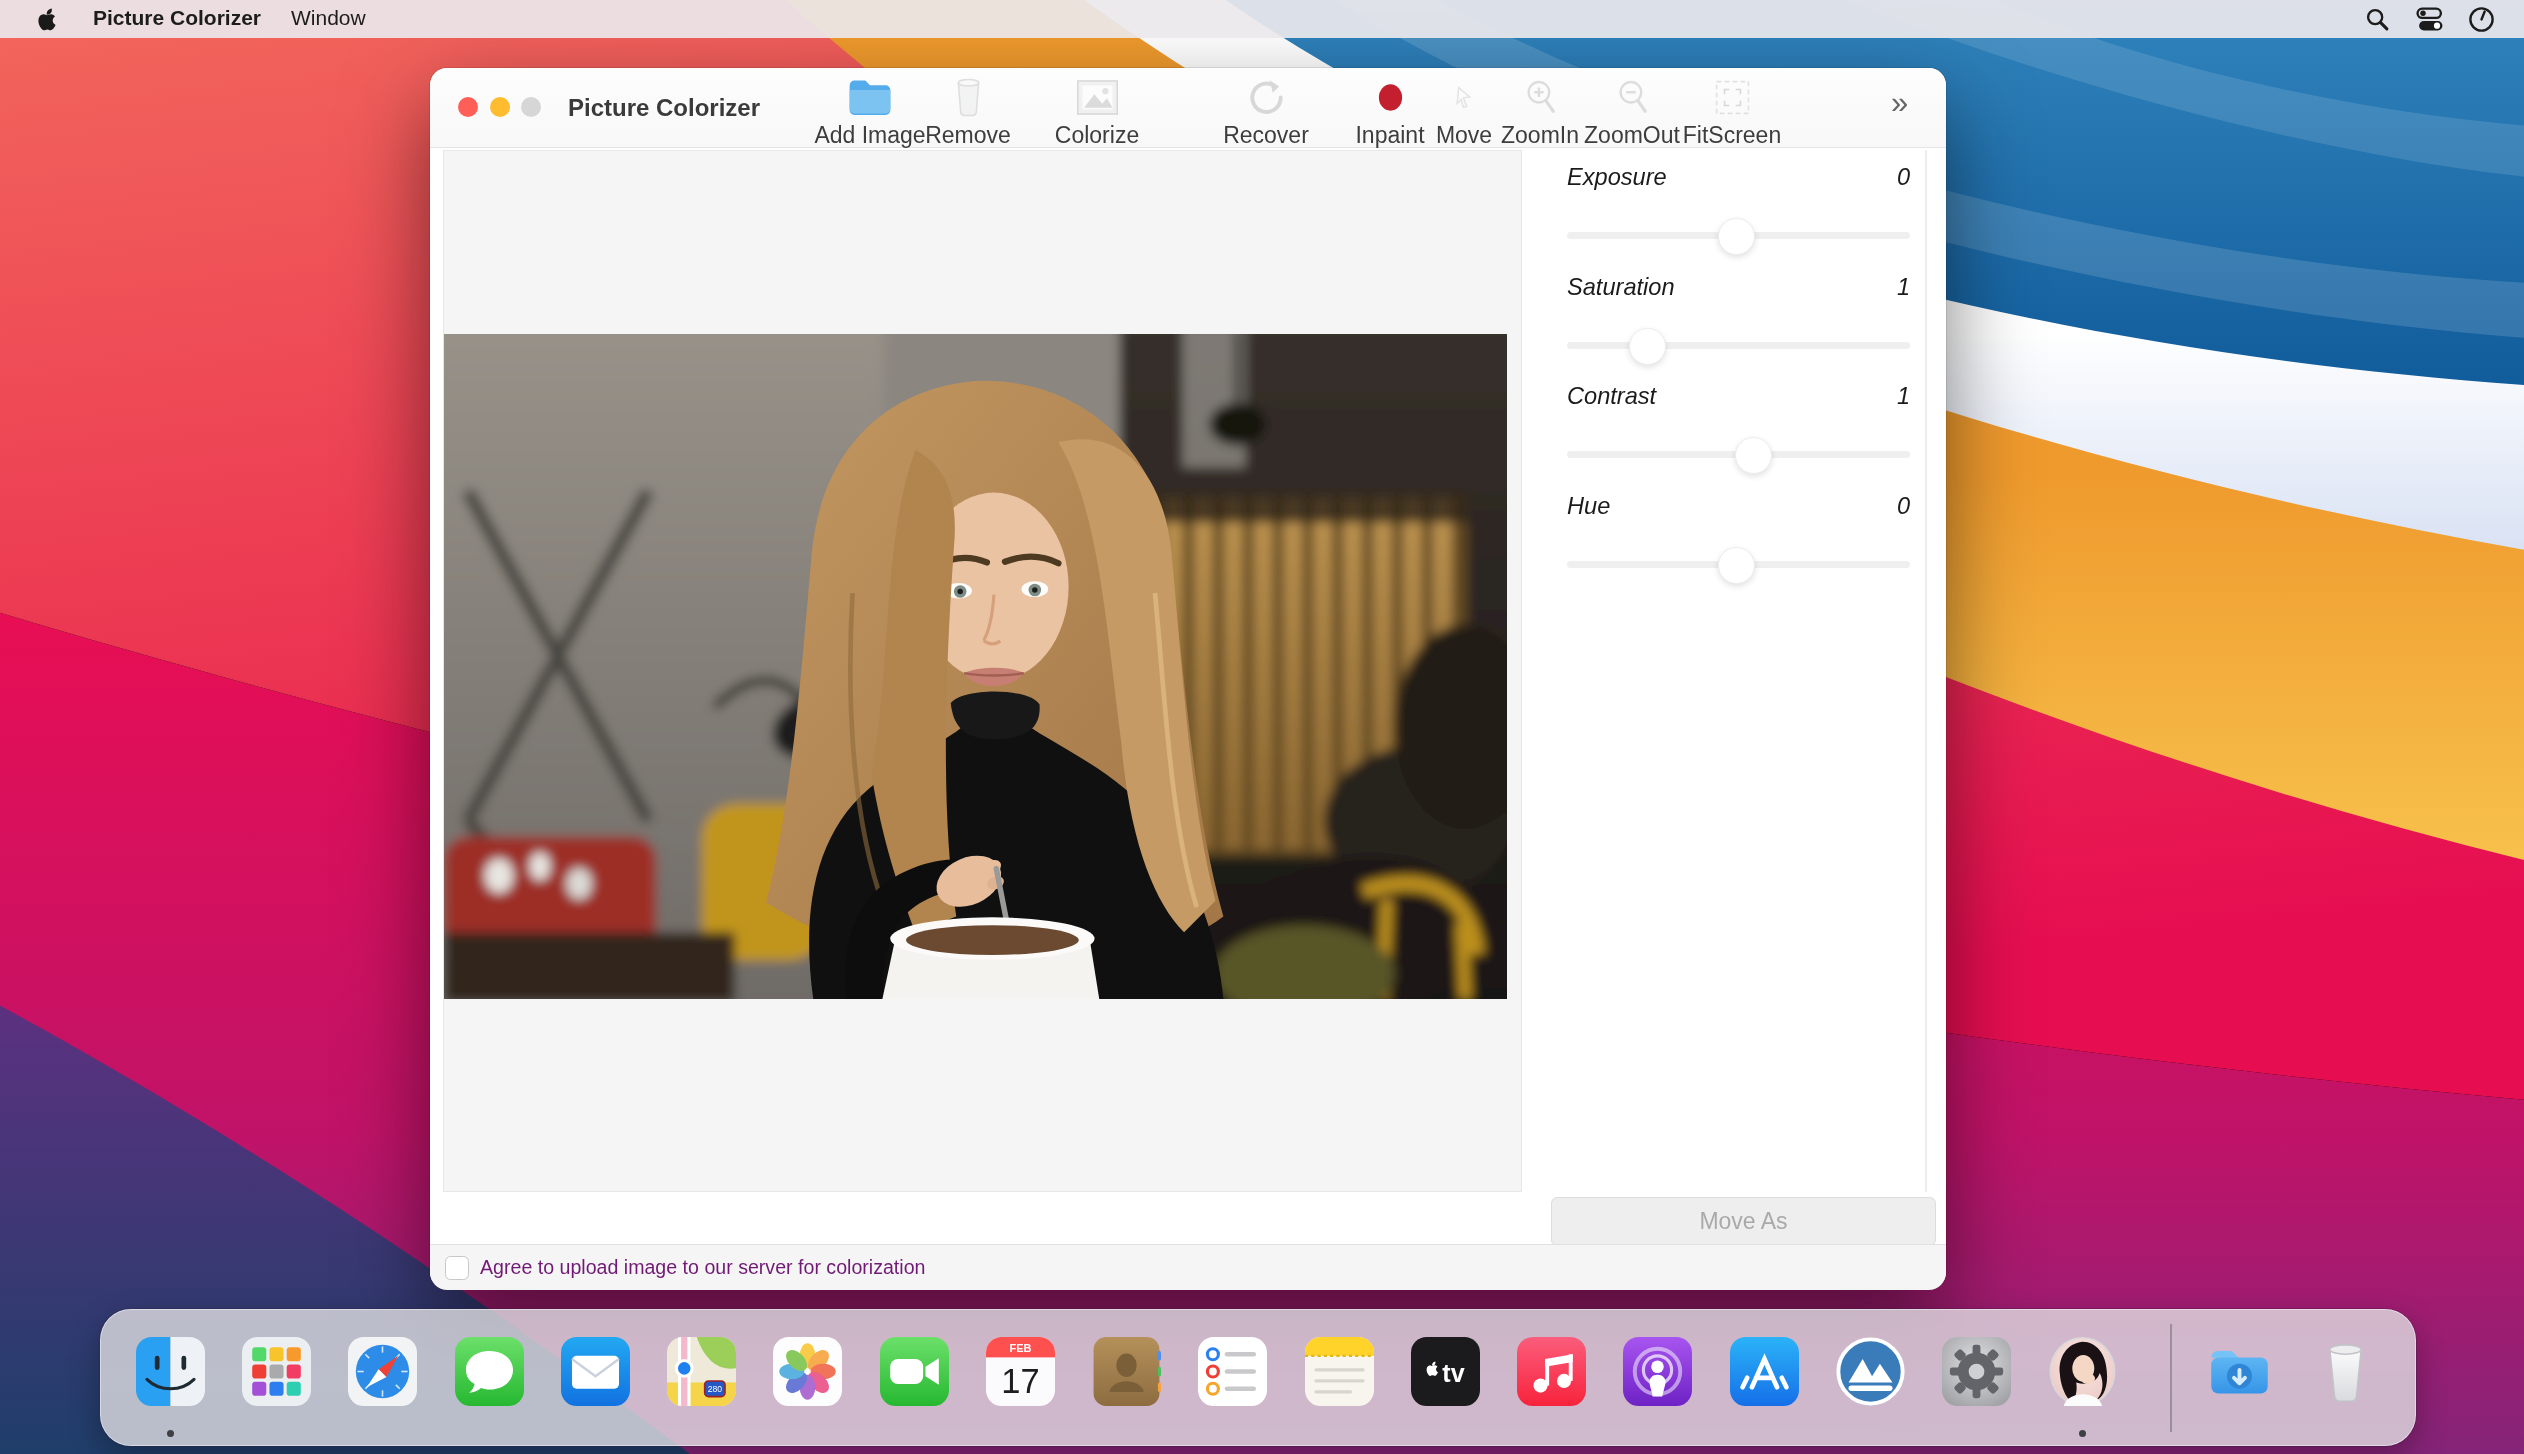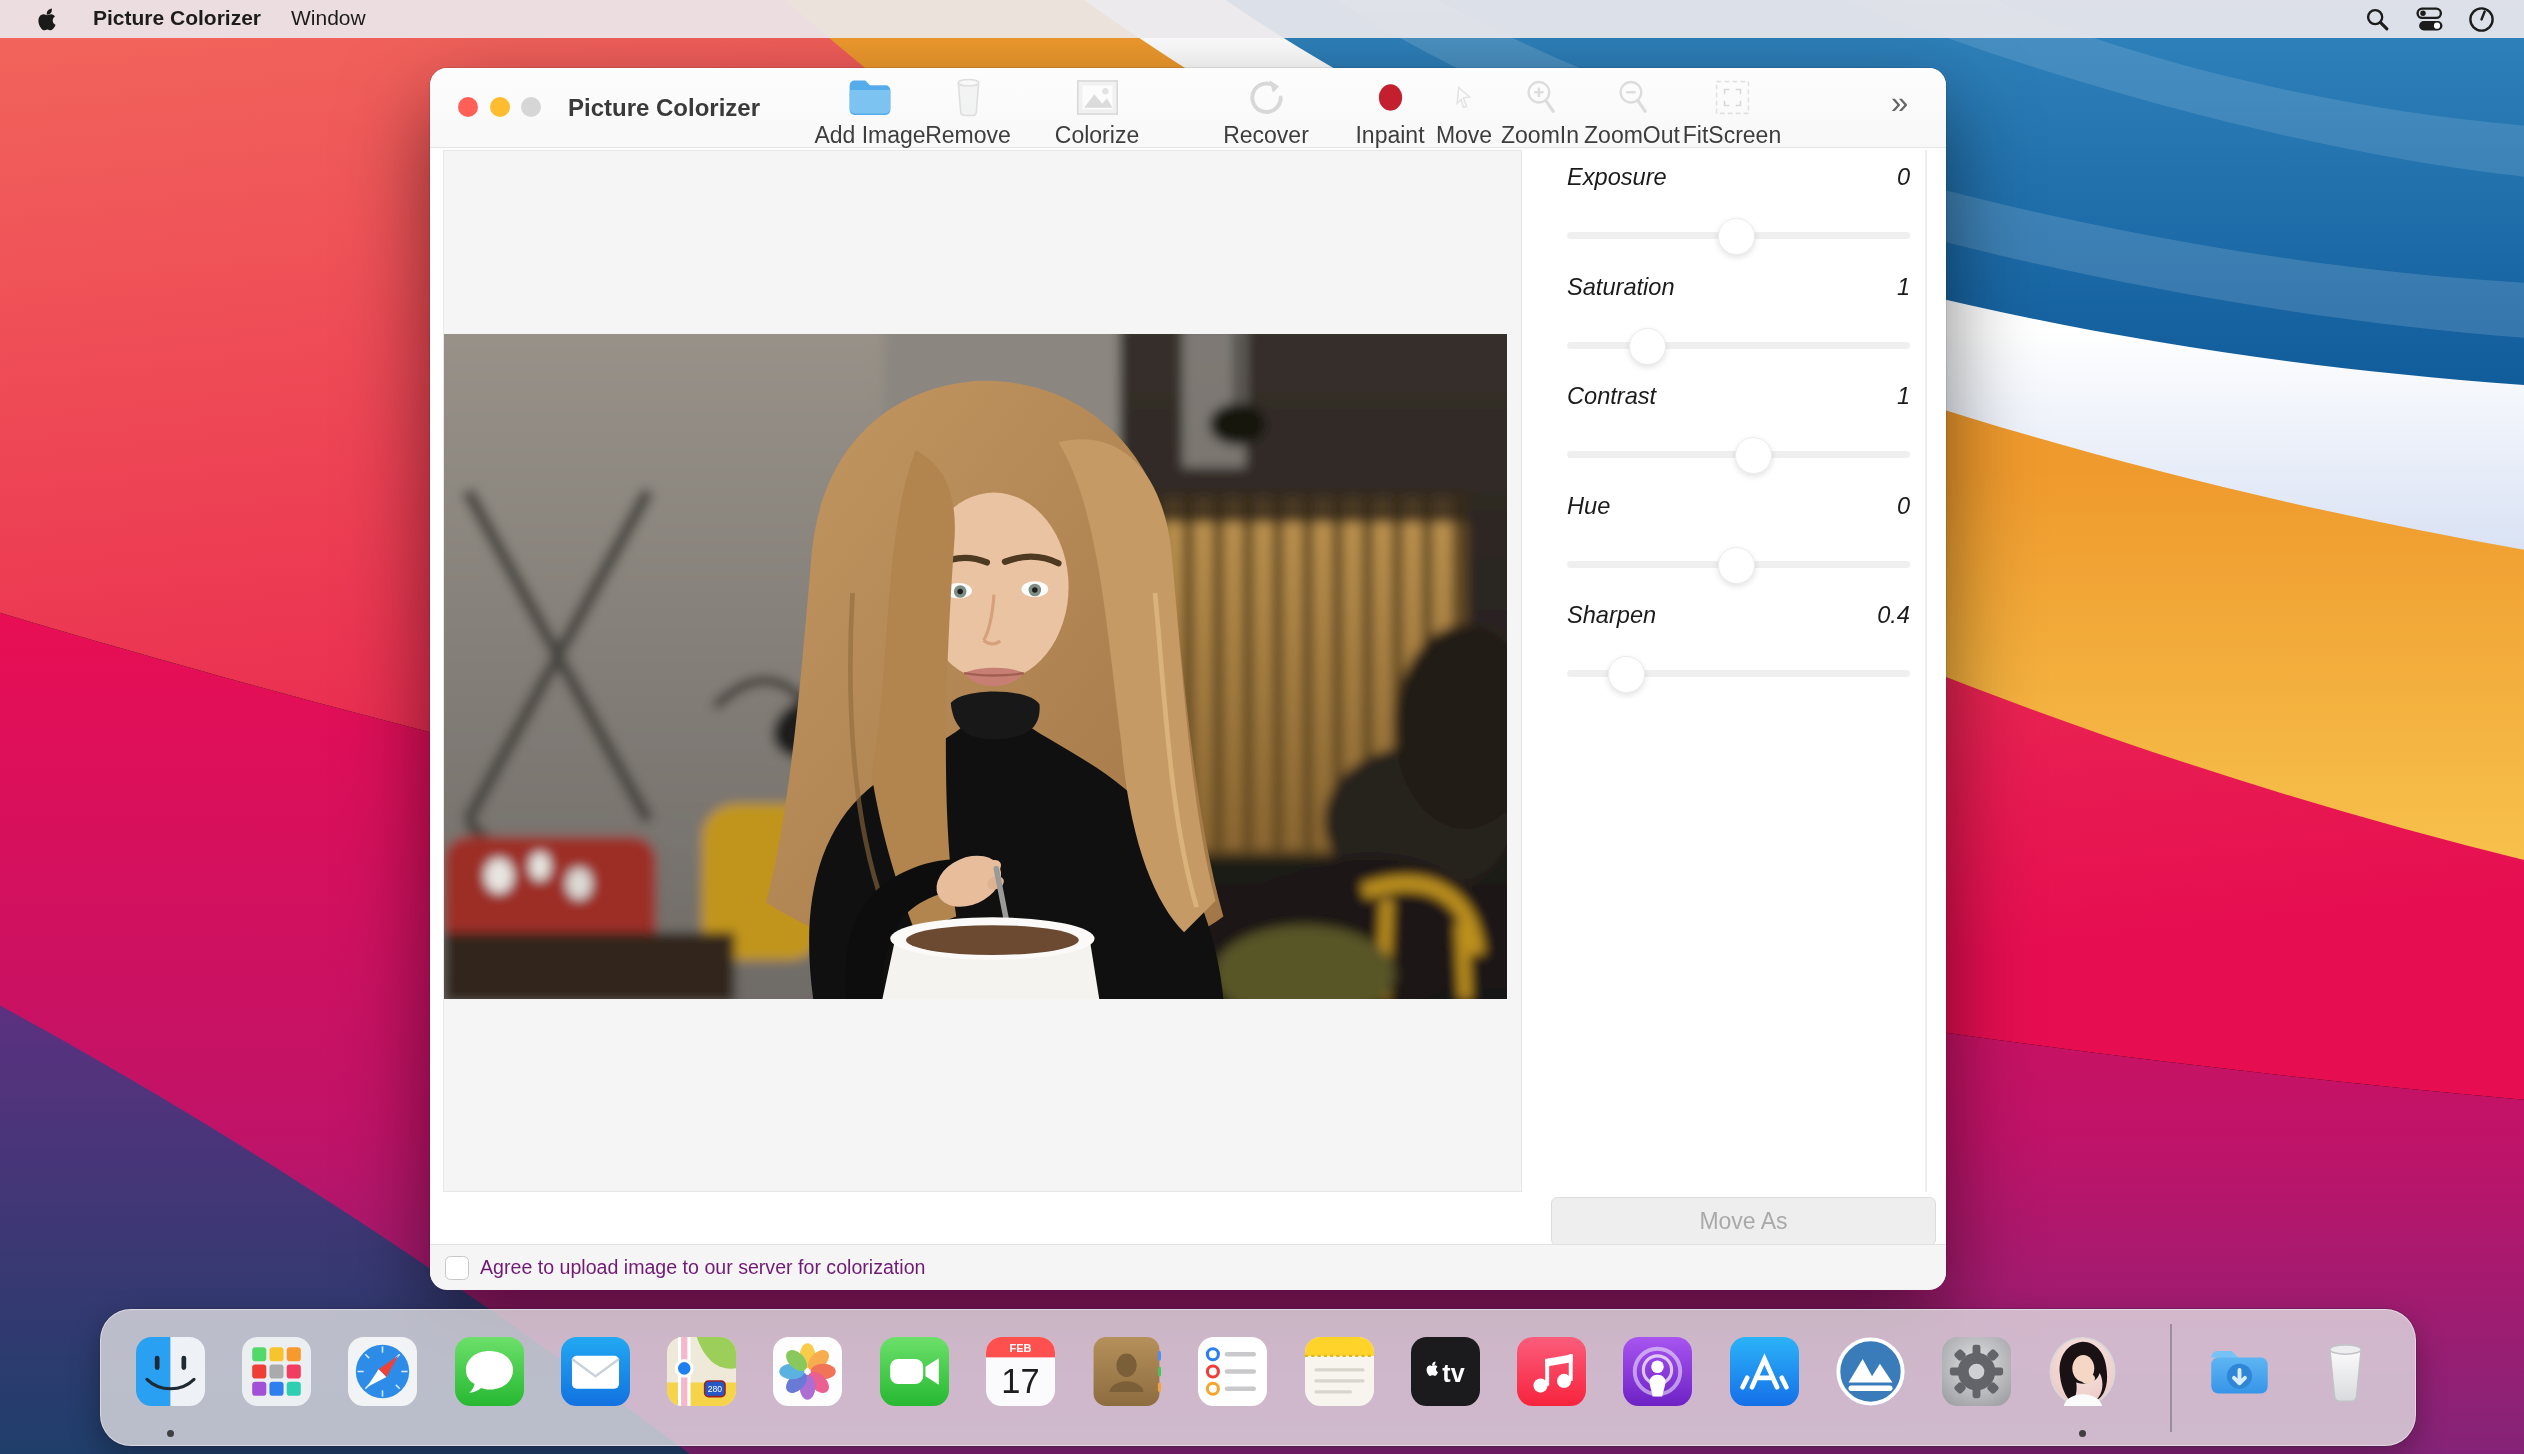--- a/index.html
+++ b/index.html
@@ -348,29 +348,20 @@
       </div>
       <div class="slider-row" style="top:343px">
         <div class="srow-hdr">
             <span>Hue</span>
             <span>0</span>
           </div>
         <div class="track">
             <div class="thumb" style="left: calc(49% - 17.3px);"></div>
           </div>
       </div>
-      <div class="slider-row" style="top:452px">
-        <div class="srow-hdr">
-            <span>Sharpen</span>
-            <span>0.4</span>
-          </div>
-        <div class="track">
-            <div class="thumb" style="left: calc(17% - 17.3px);"></div>
-          </div>
-      </div>
     </div>
     <div id="panel-scroll"></div>
 
     <div id="saveas">
         <span>Move As</span>
       </div>
 
     <div id="footer">
       <div id="consent-box"></div>
       <div id="consent-label">Agree to upload image to our server for colorization</div>

